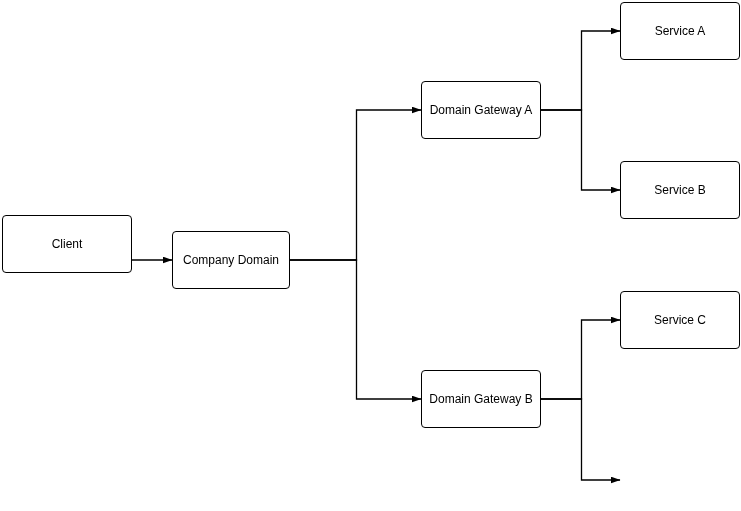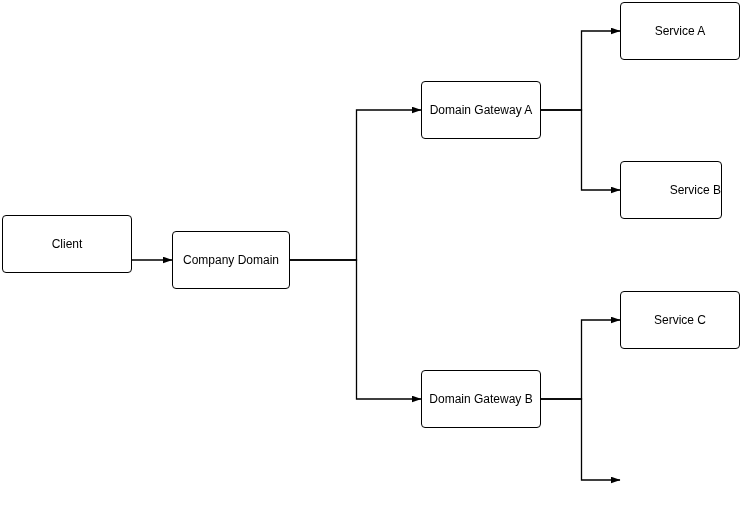--- a/index.html
+++ b/index.html
@@ -43,21 +43,21 @@
     color: #000000;
     text-align: center;
     white-space: nowrap;
   }
   
   #n-client           { left:   2px; top: 215px; width: 130px; align-items: center; }
   #n-company-gateway  { left: 172px; top: 231px; width: 118px; }
   #n-domain-gateway-a { left: 421px; top:  81px; width: 120px; align-items: center; }
   #n-domain-gateway-b { left: 421px; top: 370px; width: 120px; }
   #n-service-a        { left: 620px; top:   2px; width: 120px; }
-  #n-service-b        { left: 620px; top: 161px; width: 102px; justify-content: flex-end; }
+  #n-service-b        { left: 620px; top: 161px; width: 120px; }
   #n-service-c        { left: 620px; top: 291px; width: 120px; }
   #n-service-d        { left: 620px; top: 451px; width: 120px; }
 </style>
 </head>
 <body>
 
 <div class="canvas">
 
   <svg id="edges" class="edge-layer" viewBox="0 0 741 511" xmlns="http://www.w3.org/2000/svg">
     <defs>

